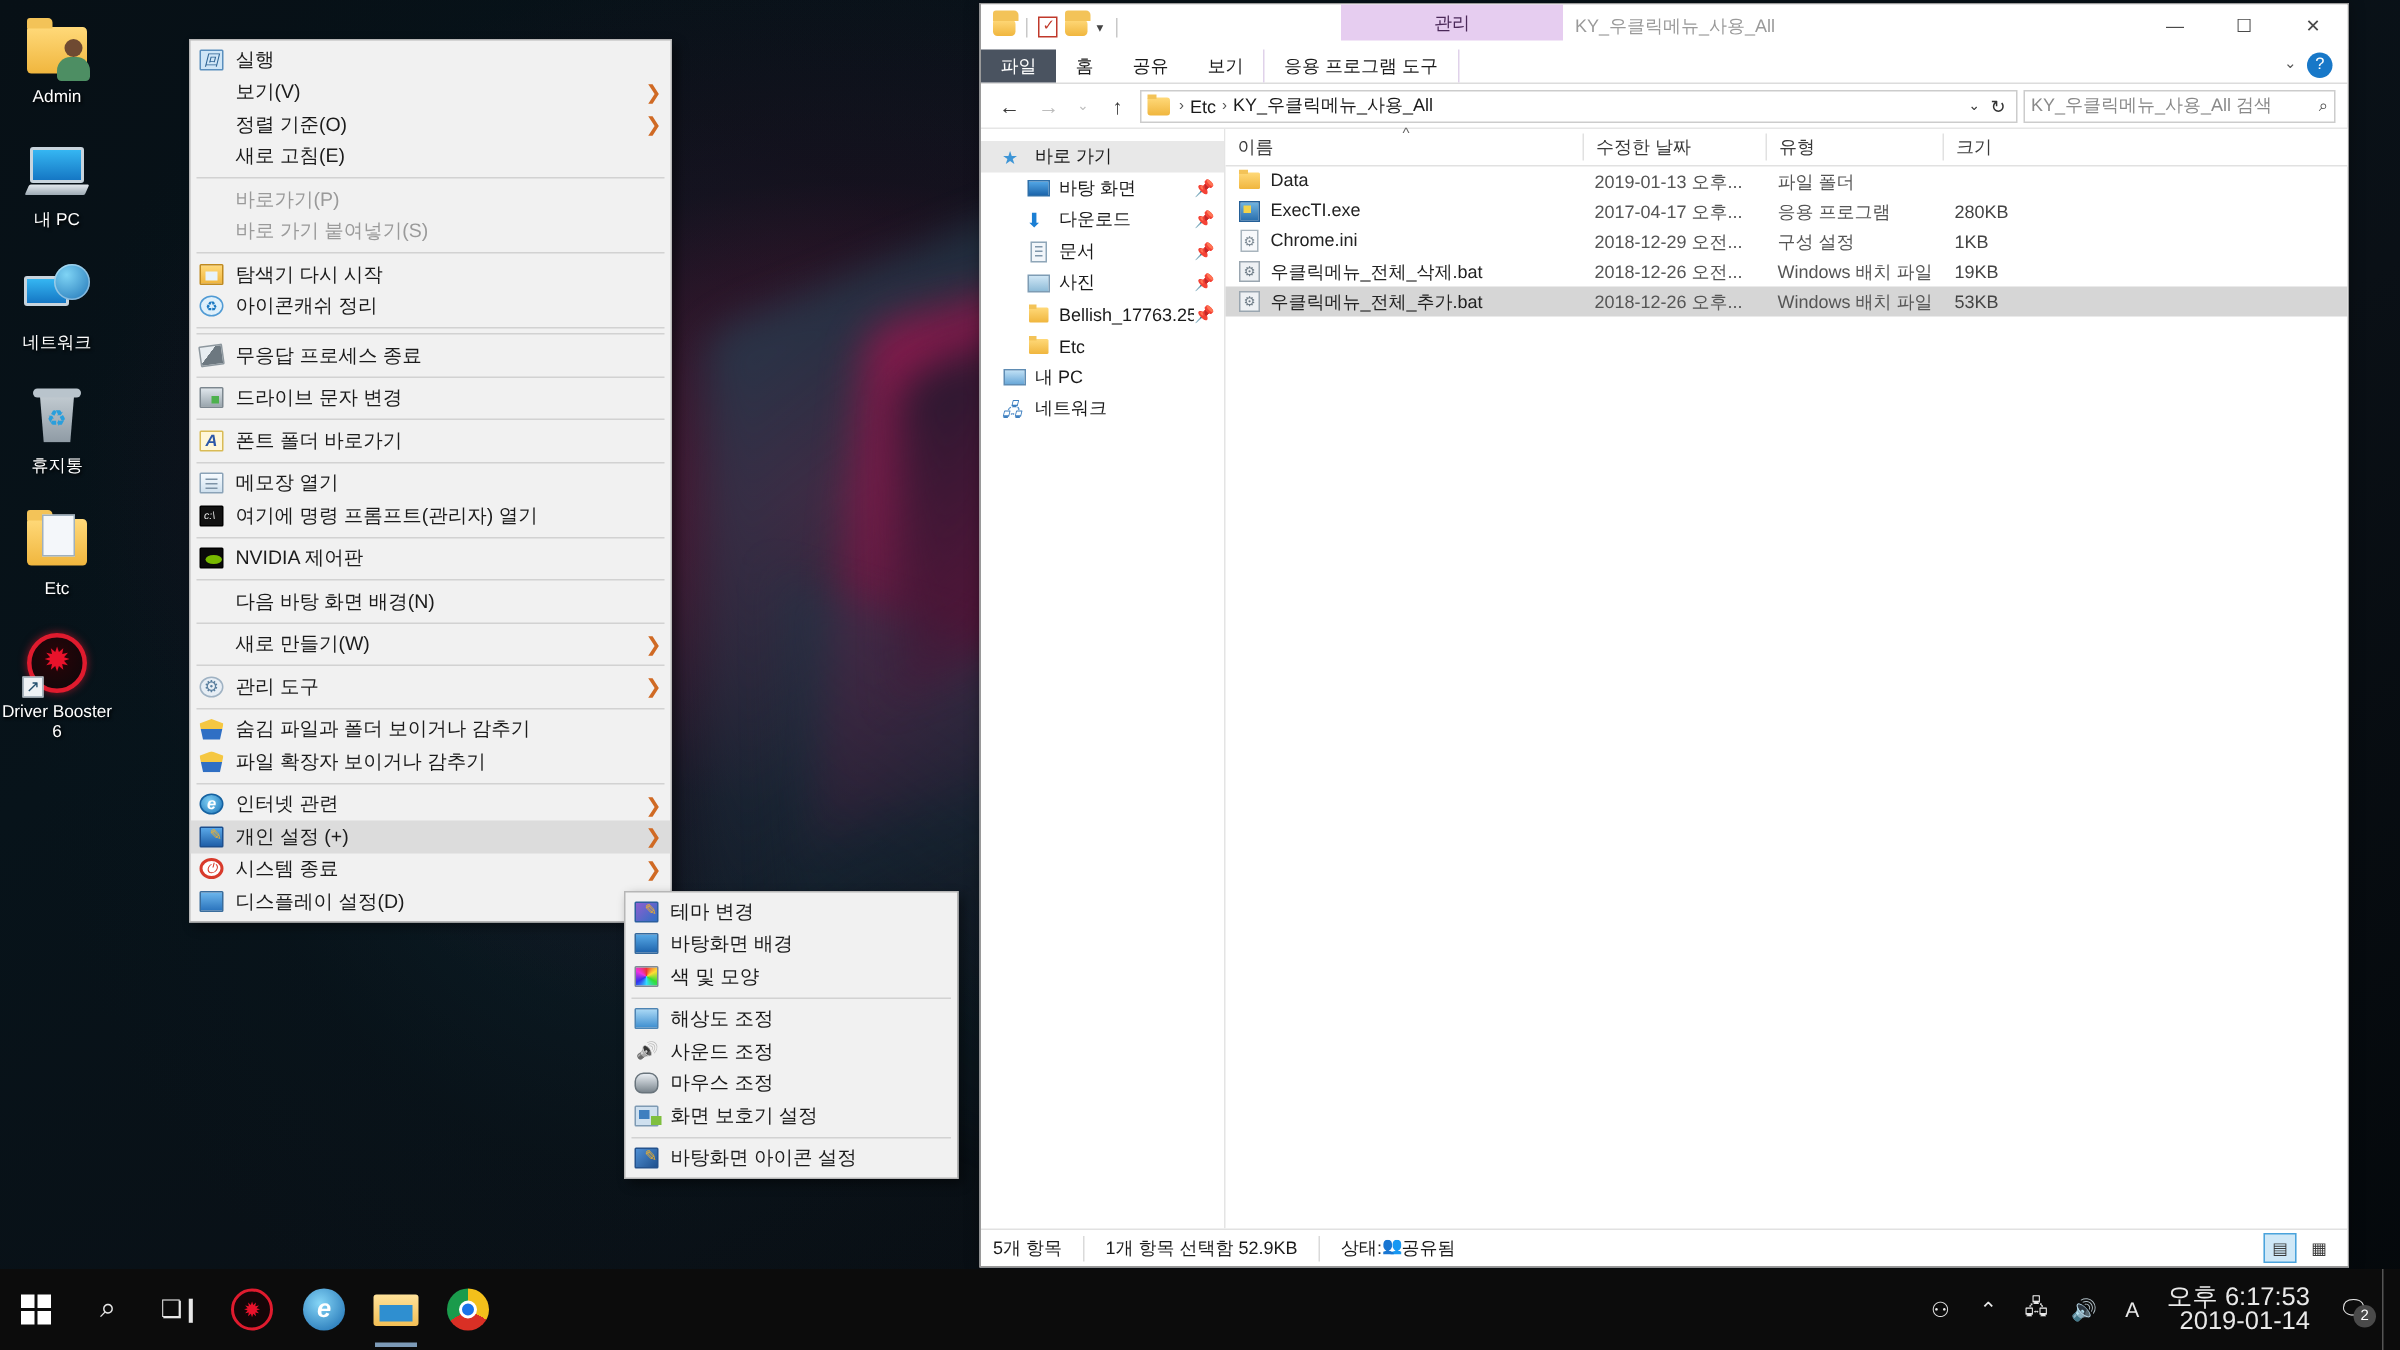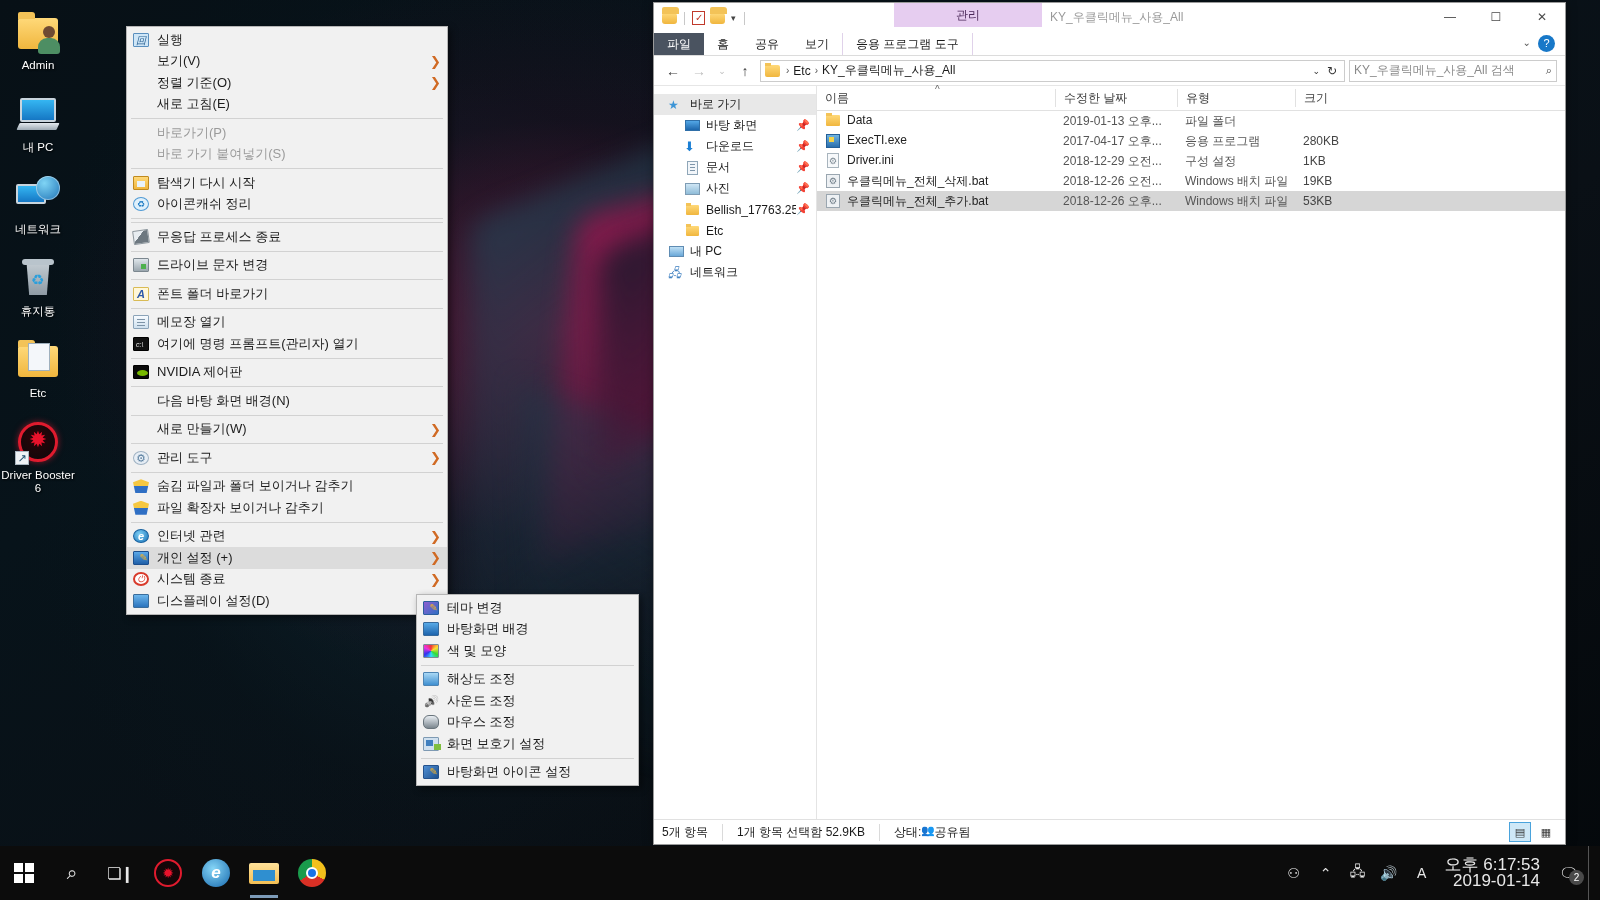--- a/index.html
+++ b/index.html
@@ -841,21 +841,21 @@
             </div>
             <div class="cell c-date">2017-04-17 오후...</div>
             <div class="cell c-type">응용 프로그램</div>
             <div class="cell c-size">280KB</div>
           </div>
           <div class="frow">
             <div class="cell c-name">
               <span class="ficon">
                 <i class="fi-ini"></i>
               </span>
-              <span>Driver.ini</span>
+              <span>Chrome.ini</span>
             </div>
             <div class="cell c-date">2018-12-29 오전...</div>
             <div class="cell c-type">구성 설정</div>
             <div class="cell c-size">1KB</div>
           </div>
           <div class="frow">
             <div class="cell c-name">
               <span class="ficon">
                 <i class="fi-bat"></i>
               </span>

